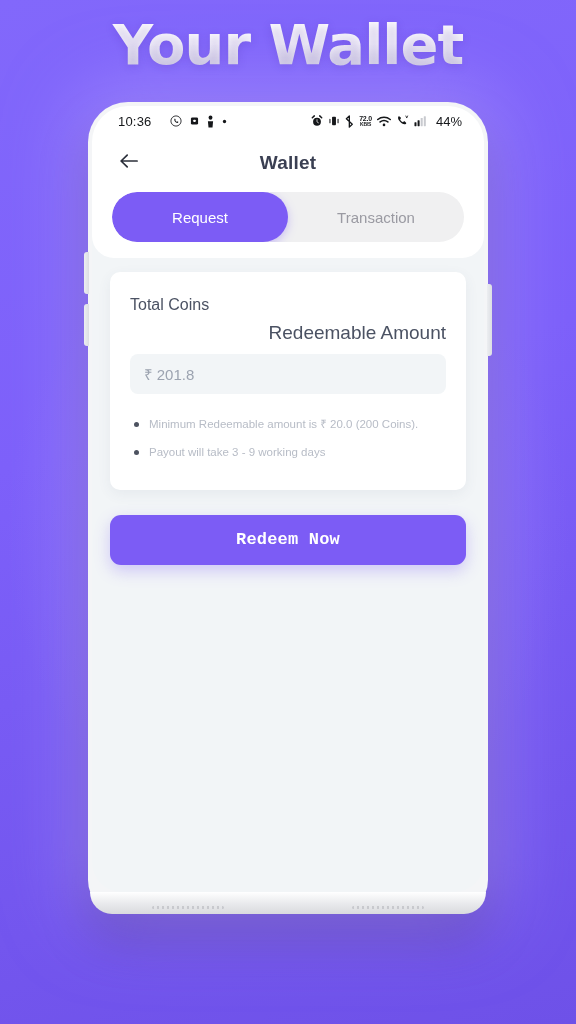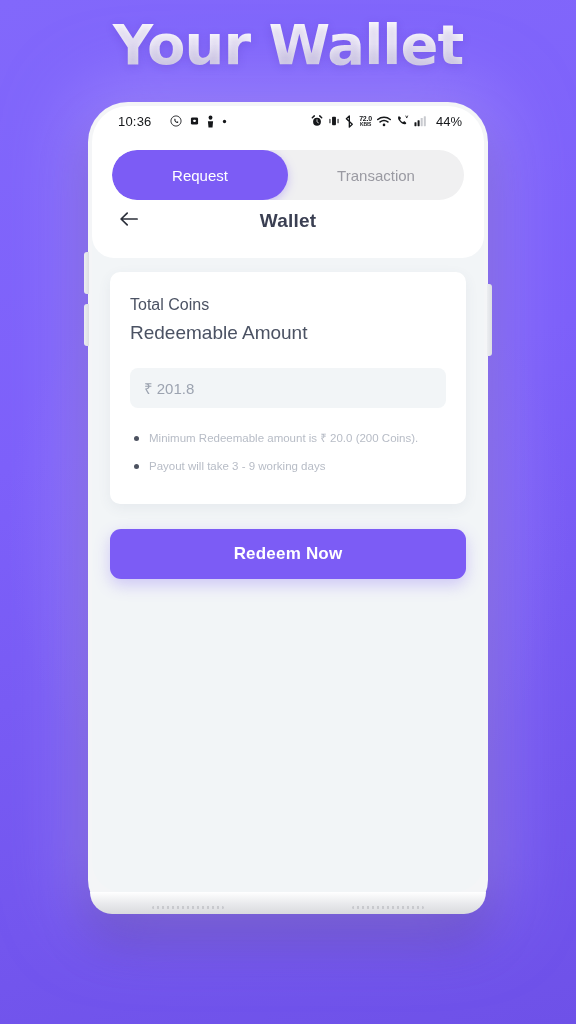--- a/index.html
+++ b/index.html
@@ -217,21 +217,22 @@
   #coins-value {
     font-size: 28px;
     font-weight: bold;
     color: #3a3f52;
     letter-spacing: .3px;
   }
 
   #redeemable-label {
     font-size: 19px;
     color: #4b5263;
-    margin-bottom: 24px;
+    margin-bottom: 10px;
+    text-align: right;
   }
 
   #amount-input {
     width: 100%;
     height: 40px;
     background: #f2f5f7;
     border: none;
     border-radius: 8px;
     padding: 0 14px;
     font-family: "Liberation Sans", sans-serif;
@@ -265,21 +266,21 @@
 
   #redeem-button {
     display: block;
     width: 100%;
     margin-top: 25px;
     height: 50px;
     background: #7c5cf5;
     border: none;
     border-radius: 11px;
     color: #ffffff;
-    font-family: Liberation Sans, sans-serif;
+    font-family: Liberation Mono, monospace;
     font-size: 17px;
     font-weight: bold;
     letter-spacing: .2px;
     cursor: pointer;
     box-shadow: 0 6px 16px rgba(124,92,245,.30);
   }
 </style>
 </head>
 <body>
 
@@ -368,35 +369,35 @@
               <rect x="4.6" y="5.4" width="2.6" height="7.6" rx=".6" fill="#15171a"></rect>
               <rect x="8.6" y="2.6" width="2.6" height="10.4" rx=".6" fill="#c8cacf"></rect>
               <rect x="12.6" y="0.4" width="2.6" height="12.6" rx=".6" fill="#c8cacf"></rect>
             </svg>
         </span>
         <span id="battery-pct">44%</span>
       </span>
     </div>
 
     <div id="app-header">
-      <div id="tab-bar">
-        <div class="tab active">Request</div>
-        <div class="tab">Transaction</div>
-      </div>
-
       <div id="header-row">
         <div id="back-button">
           <span>
             <svg width="22" height="18" viewBox="0 0 24 20">
                 <path d="M10 3.5 3.2 10 10 16.5M3.6 10H21" stroke="#2b2f3a" stroke-width="1.9" fill="none" stroke-linecap="round" stroke-linejoin="round"></path>
               </svg>
           </span>
         </div>
         <div id="page-title">Wallet</div>
       </div>
+
+      <div id="tab-bar">
+        <div class="tab active">Request</div>
+        <div class="tab">Transaction</div>
+      </div>
     </div>
 
     <div id="app-body">
 
       <div id="wallet-card">
 
         <div id="total-coins-label">Total Coins</div>
 
 
         <div id="redeemable-label">Redeemable Amount</div>

